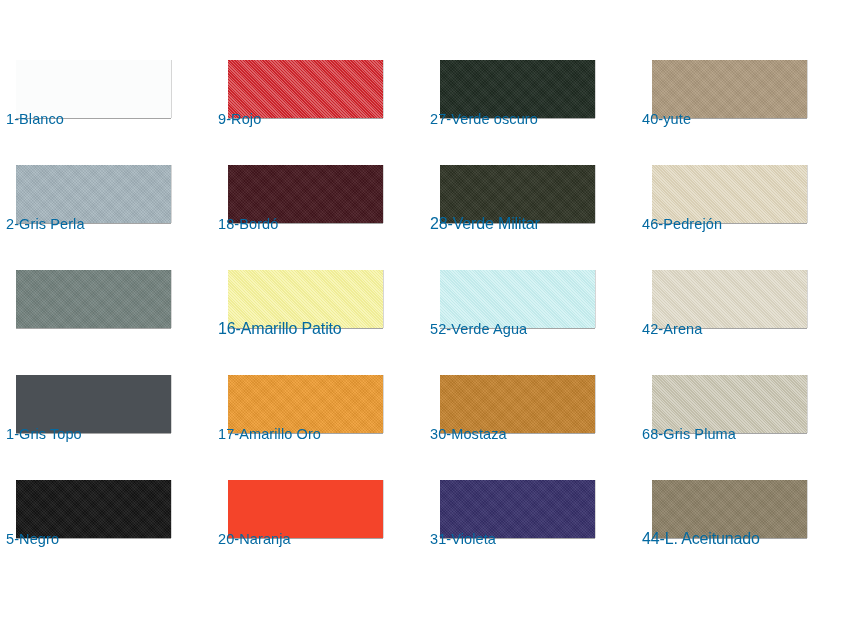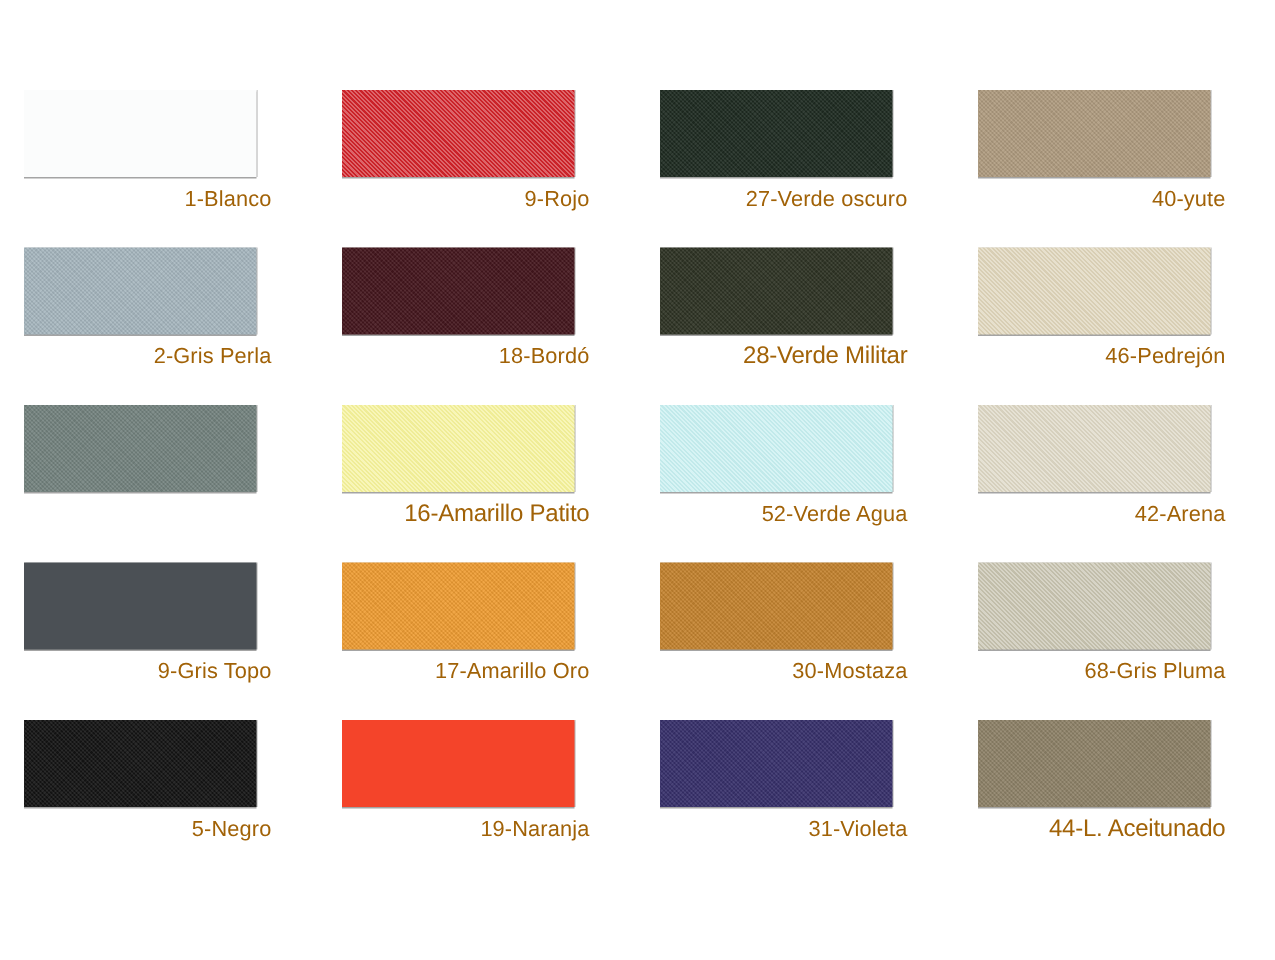--- a/index.html
+++ b/index.html
@@ -84,27 +84,27 @@
         rgba(0,0,0,0.022) 2px);
   }
 
   .swatch-chip.plain::after {
     background-image: none;
   }
 
   .swatch-label {
     position: absolute;
     left: 0;
-    top: 64px;
+    top: 50px;
     width: 175px;
-    text-align: right;
+    text-align: left;
     font-size: 14.5px;
     line-height: 18px;
     letter-spacing: 0.1px;
-    color: #a16207;
+    color: #0369a1;
     white-space: nowrap;
   }
 
   .swatch-label.tight {
     font-size: 16px;
     letter-spacing: -0.15px;
   }
 </style>
 </head>
 <body>
@@ -153,41 +153,41 @@
       <div class="swatch-cell">
         <div class="swatch-chip pale" style="background: rgb(198, 239, 240);"></div>
         <div class="swatch-label">52-Verde Agua</div>
       </div>
       <div class="swatch-cell">
         <div class="swatch-chip pale" style="background: rgb(219, 213, 194);"></div>
         <div class="swatch-label">42-Arena</div>
       </div>
       <div class="swatch-cell">
         <div class="swatch-chip plain" style="background: rgb(75, 80, 85);"></div>
-        <div class="swatch-label">9-Gris Topo</div>
+        <div class="swatch-label">1-Gris Topo</div>
       </div>
       <div class="swatch-cell">
         <div class="swatch-chip" style="background: rgb(239, 157, 51);"></div>
         <div class="swatch-label">17-Amarillo Oro</div>
       </div>
       <div class="swatch-cell">
         <div class="swatch-chip" style="background: rgb(196, 131, 47);"></div>
         <div class="swatch-label">30-Mostaza</div>
       </div>
       <div class="swatch-cell">
         <div class="swatch-chip pale" style="background: rgb(198, 194, 174);"></div>
         <div class="swatch-label">68-Gris Pluma</div>
       </div>
       <div class="swatch-cell">
         <div class="swatch-chip" style="background: rgb(20, 20, 20);"></div>
         <div class="swatch-label">5-Negro</div>
       </div>
       <div class="swatch-cell">
         <div class="swatch-chip plain" style="background: rgb(244, 68, 42);"></div>
-        <div class="swatch-label">19-Naranja</div>
+        <div class="swatch-label">20-Naranja</div>
       </div>
       <div class="swatch-cell">
         <div class="swatch-chip" style="background: rgb(55, 48, 107);"></div>
         <div class="swatch-label">31-Violeta</div>
       </div>
       <div class="swatch-cell">
         <div class="swatch-chip" style="background: rgb(142, 130, 104);"></div>
         <div class="swatch-label tight">44-L. Aceitunado</div>
       </div>
     </div>

